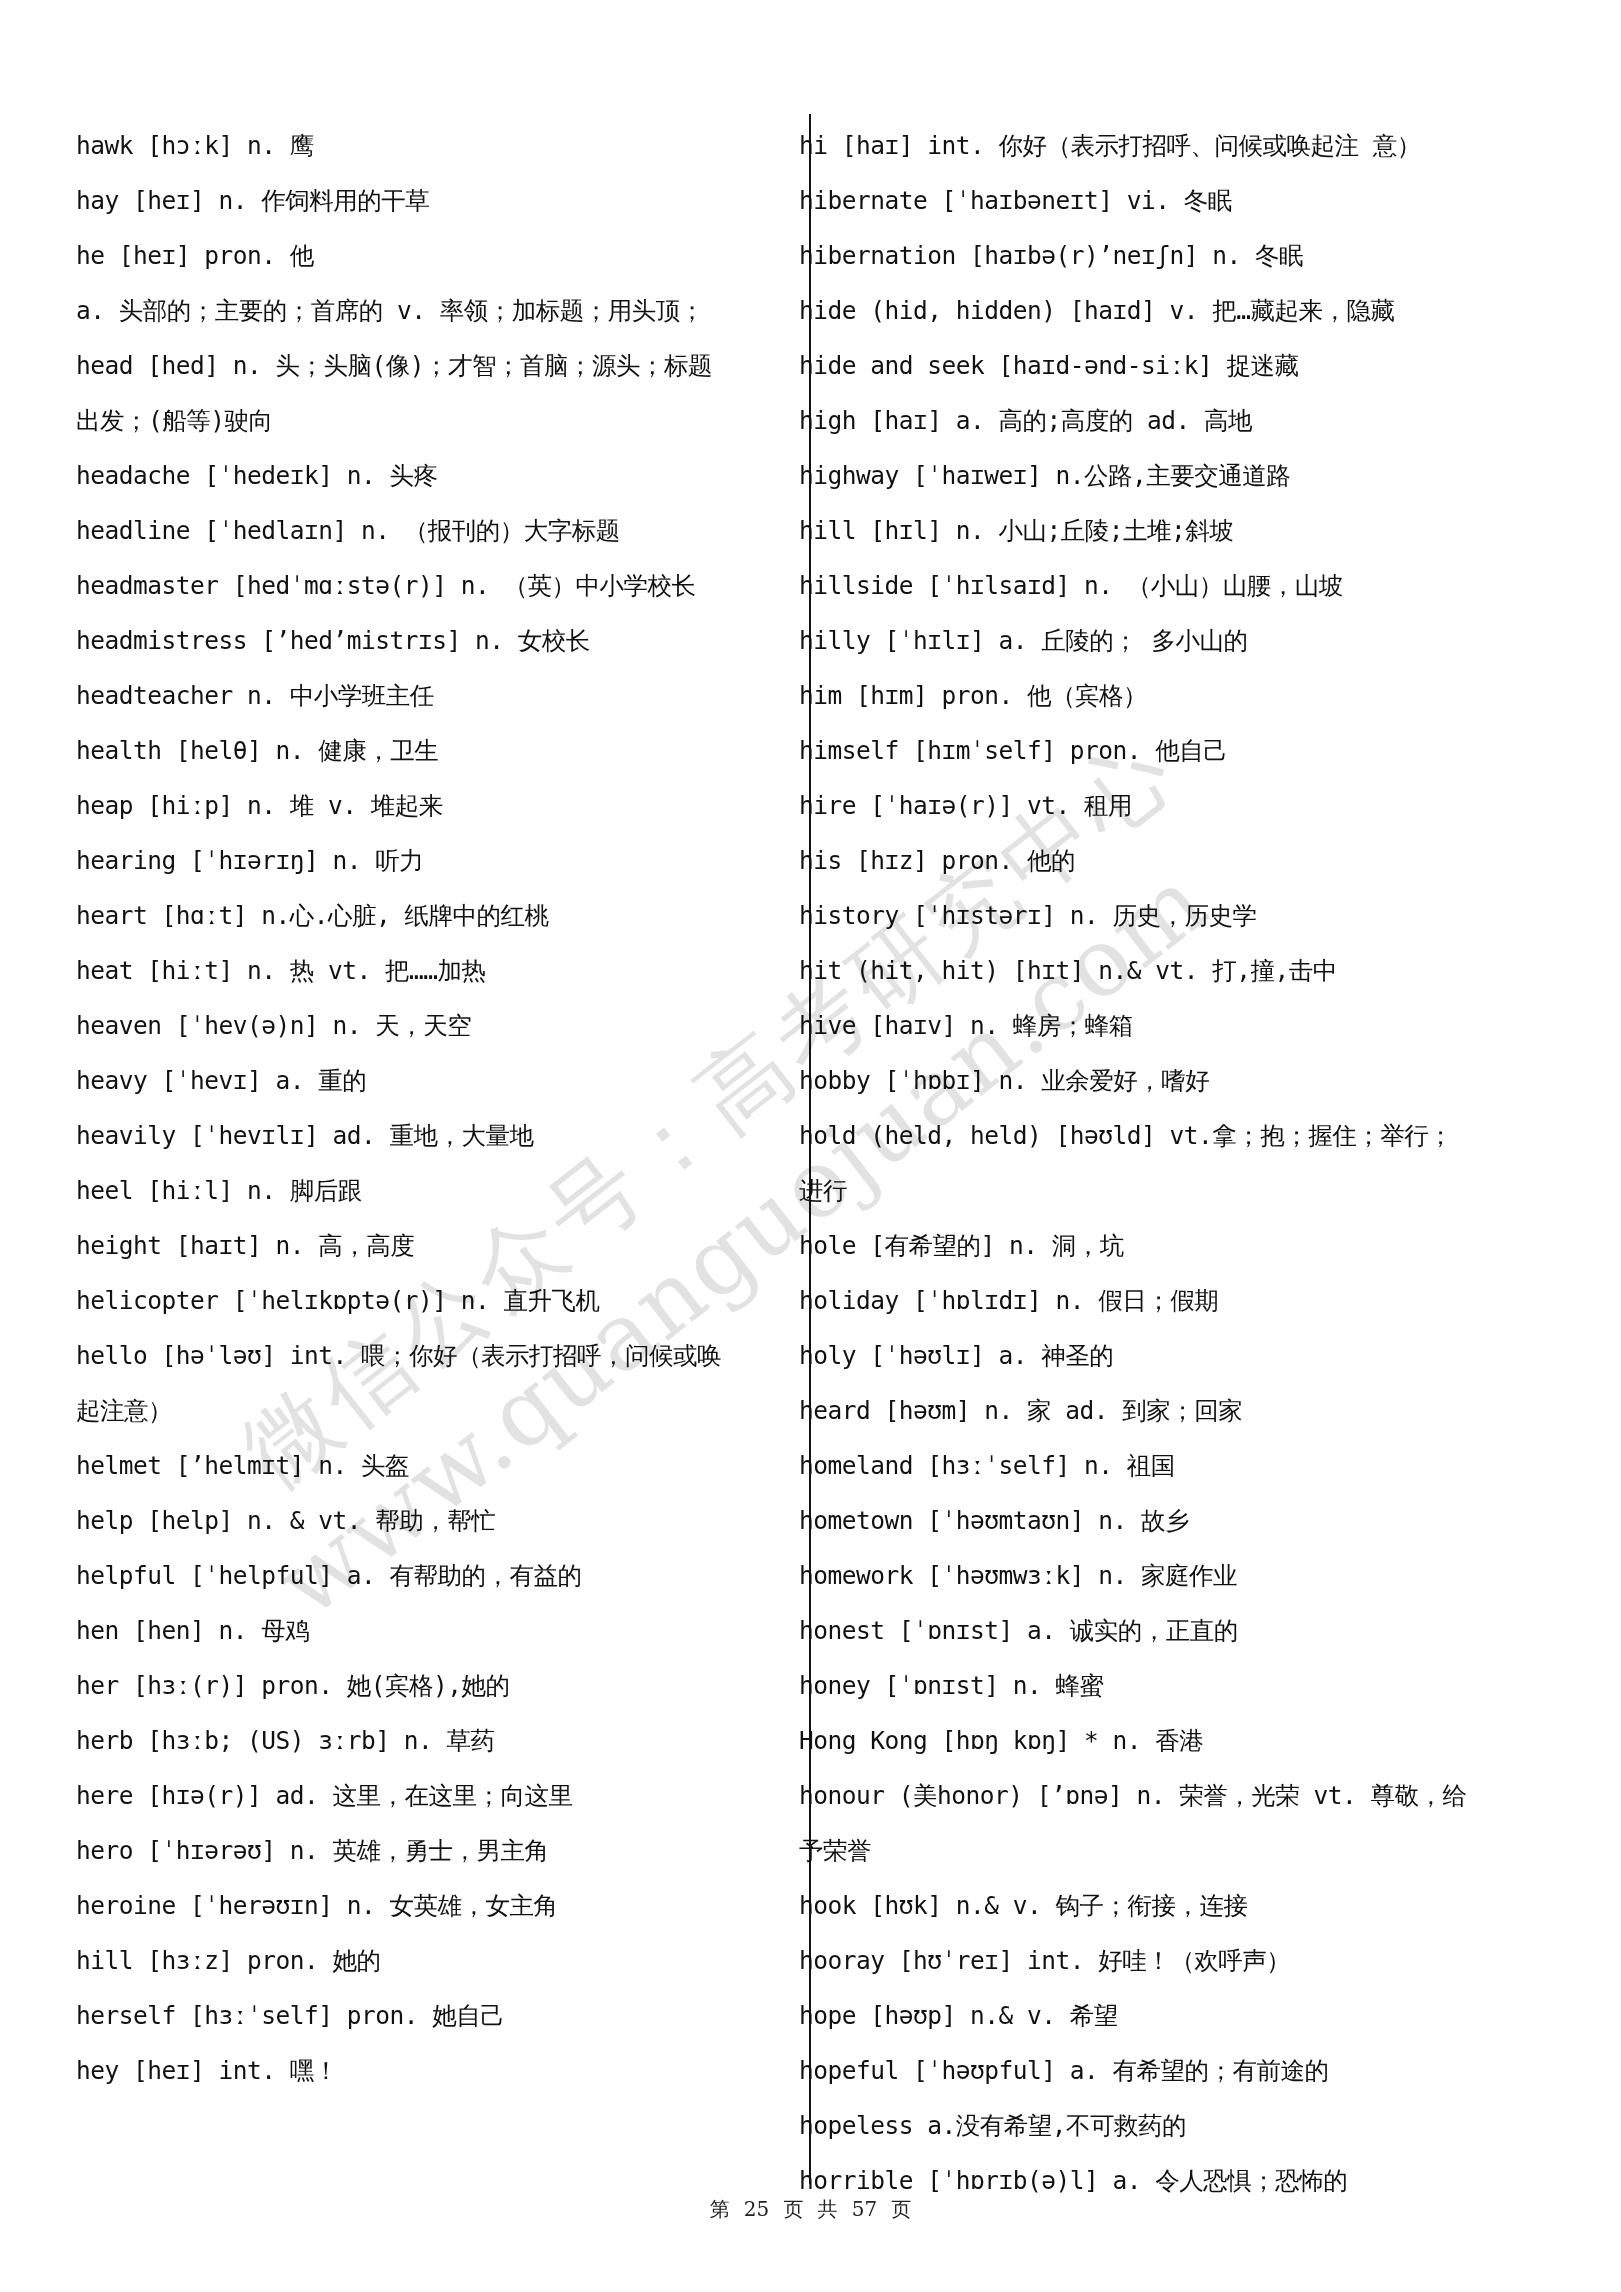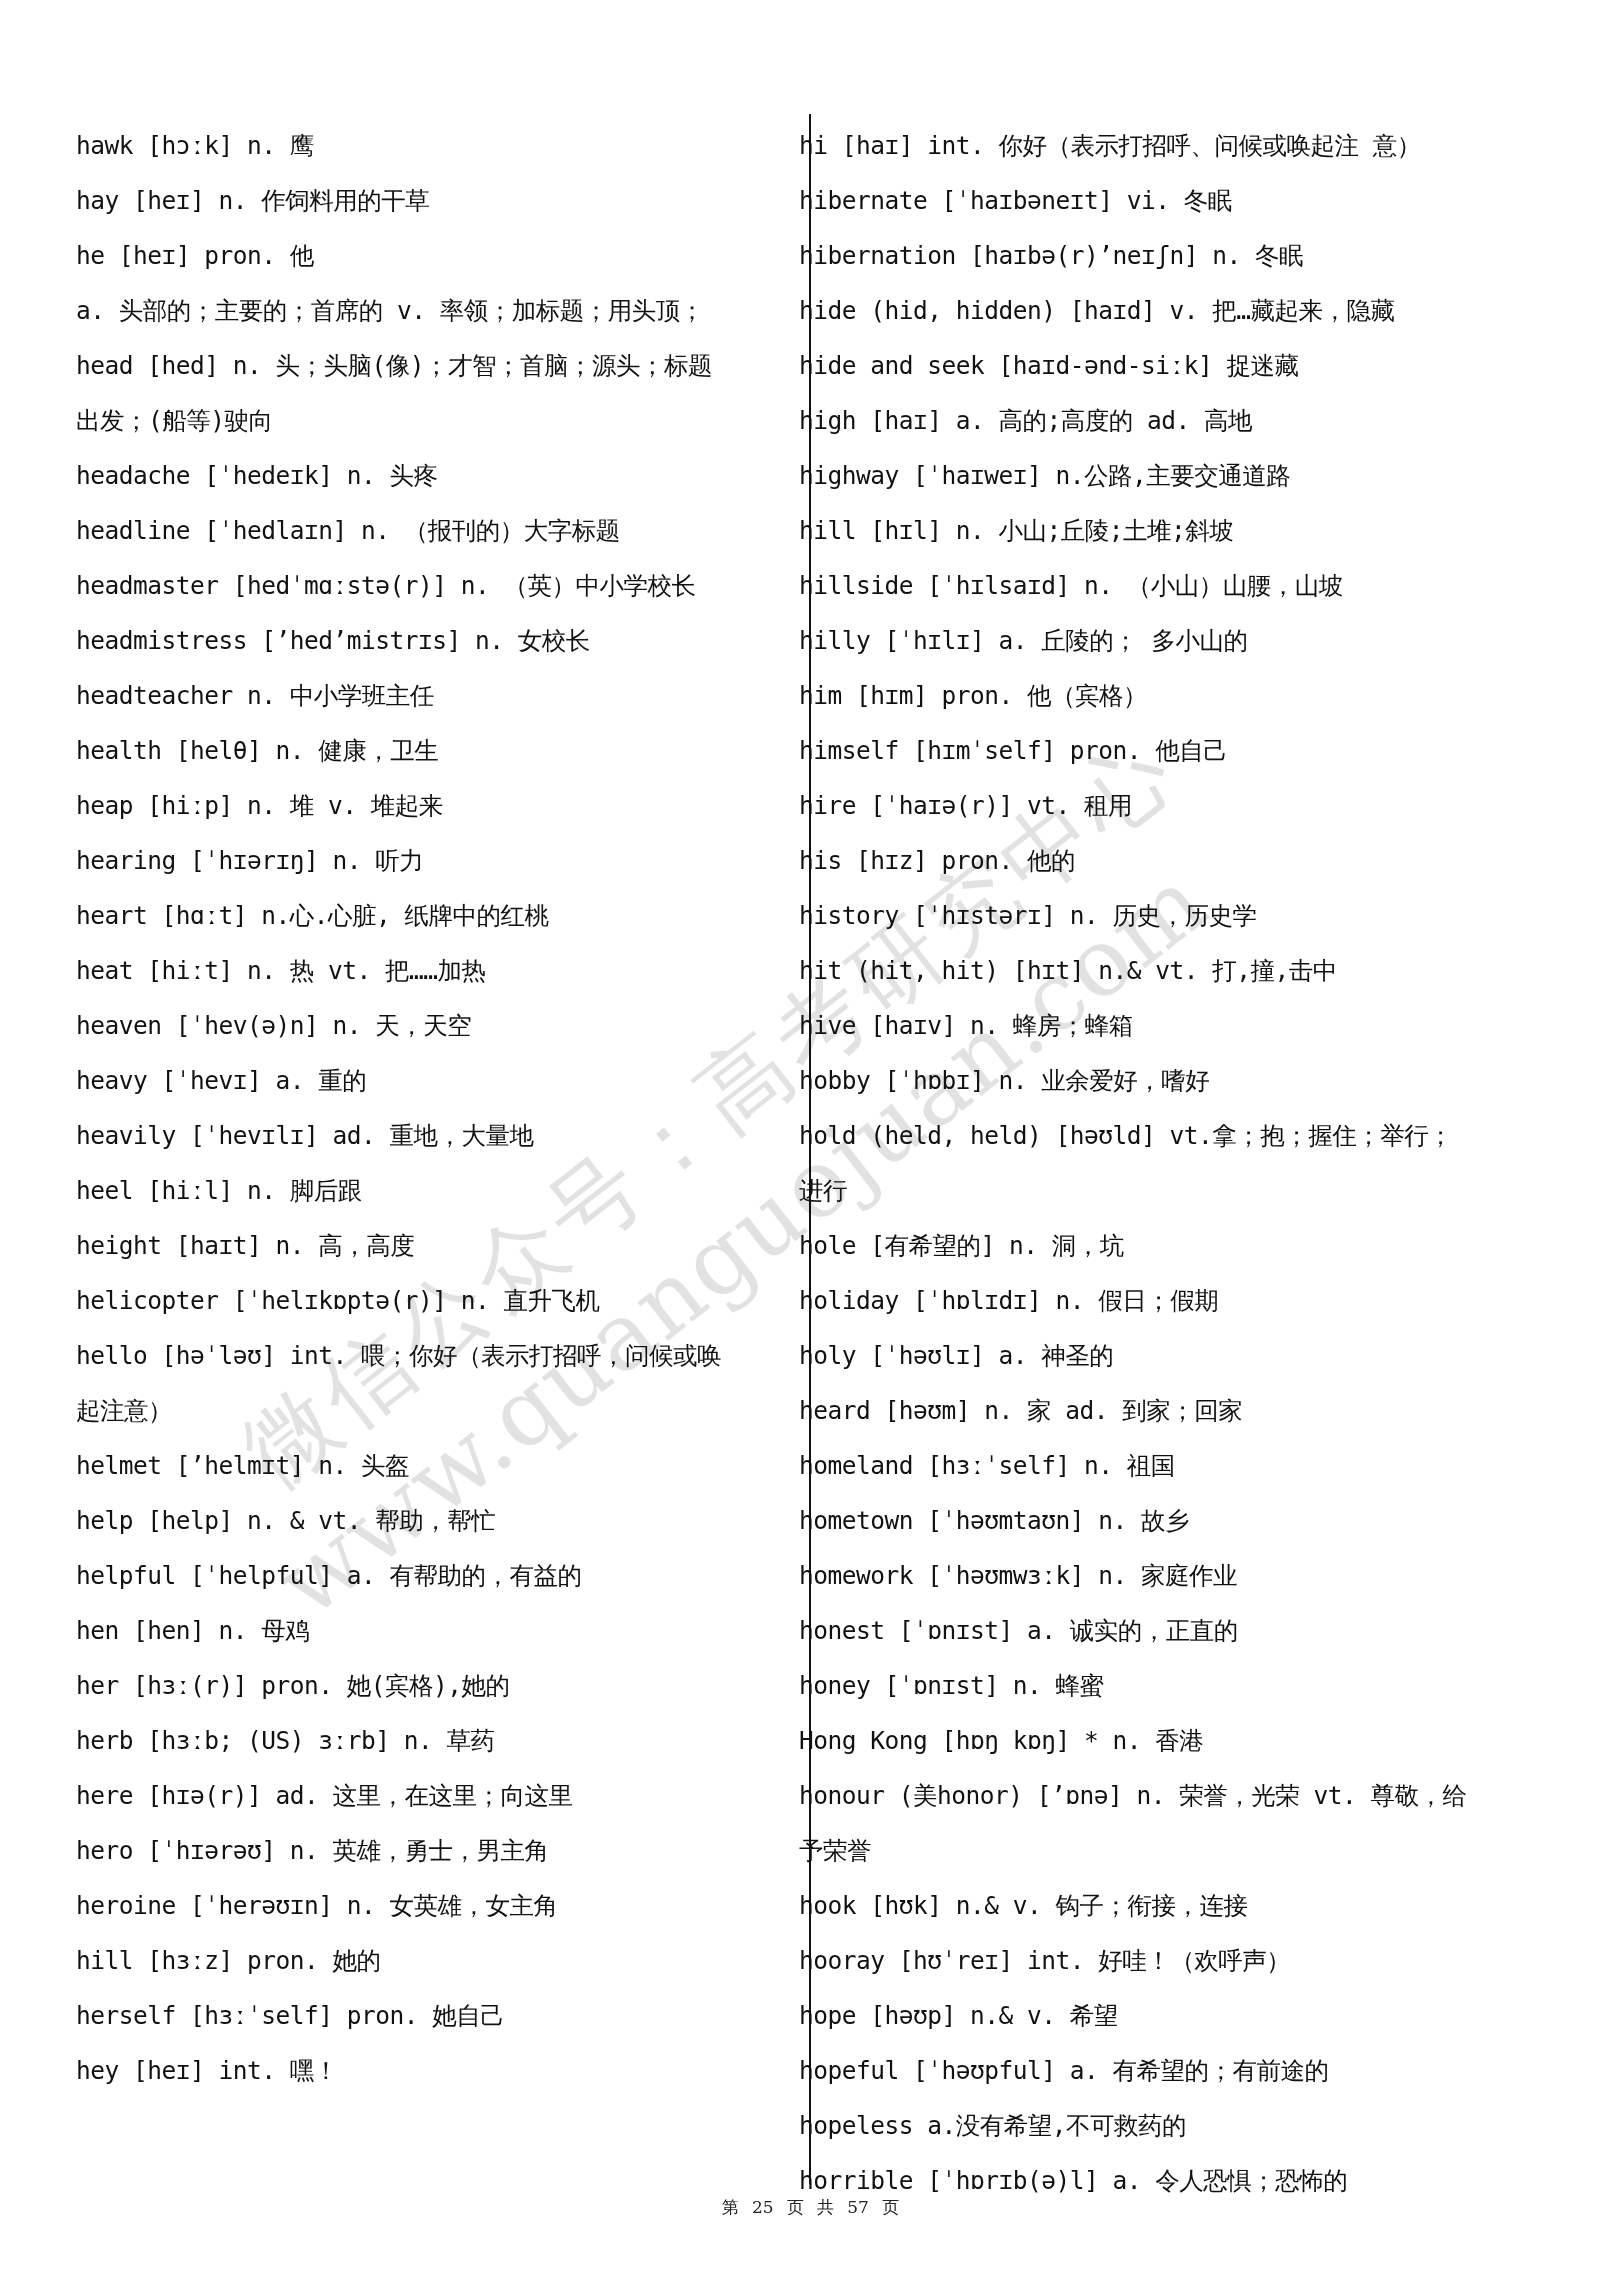--- a/index.html
+++ b/index.html
@@ -5,21 +5,21 @@
   html, body { margin: 0; padding: 0; background: #ffffff; }
   body { width: 1621px; height: 2293px; position: relative; overflow: hidden;
          font-family: "DejaVu Sans Mono", "Liberation Mono", monospace; color: #111; }
   .page { position: absolute; left: 0; top: 0; width: 1621px; height: 2293px; }
   .col { position: absolute; top: 118px; }
   .col-left { left: 76px; width: 716px; }
   .col-right { left: 799px; width: 725px; }
   .line { height: 55px; line-height: 55px; font-size: 24.5px; white-space: nowrap; letter-spacing: -0.5px; }
   .divider { position: absolute; left: 809px; top: 114px; width: 2px; height: 2070px; background: #111; }
   .footer { position: absolute; top: 2196px; left: 0; width: 1621px; text-align: center;
-            font-family: "DejaVu Serif", "Liberation Serif", serif; font-size: 17px; color: #222; word-spacing: 7.8px; }
+            font-family: "DejaVu Serif", "Liberation Serif", serif; font-size: 20px; color: #222; word-spacing: 7.8px; }
   .watermark { position: absolute; color: rgba(150,150,150,0.28); pointer-events: none; white-space: nowrap;
                transform-origin: left bottom; }
   .wm1 { left: 294px; top: 1392px; font-size: 90px; transform: rotate(-38deg);
          font-family: "DejaVu Sans", sans-serif; letter-spacing: 5.9px; }
   .wm2 { left: 323px; top: 1529px; font-size: 94px; transform: rotate(-38deg);
          font-family: "DejaVu Serif", "Liberation Serif", serif; letter-spacing: 2px; }
 </style>
 </head>
 <body>
 

